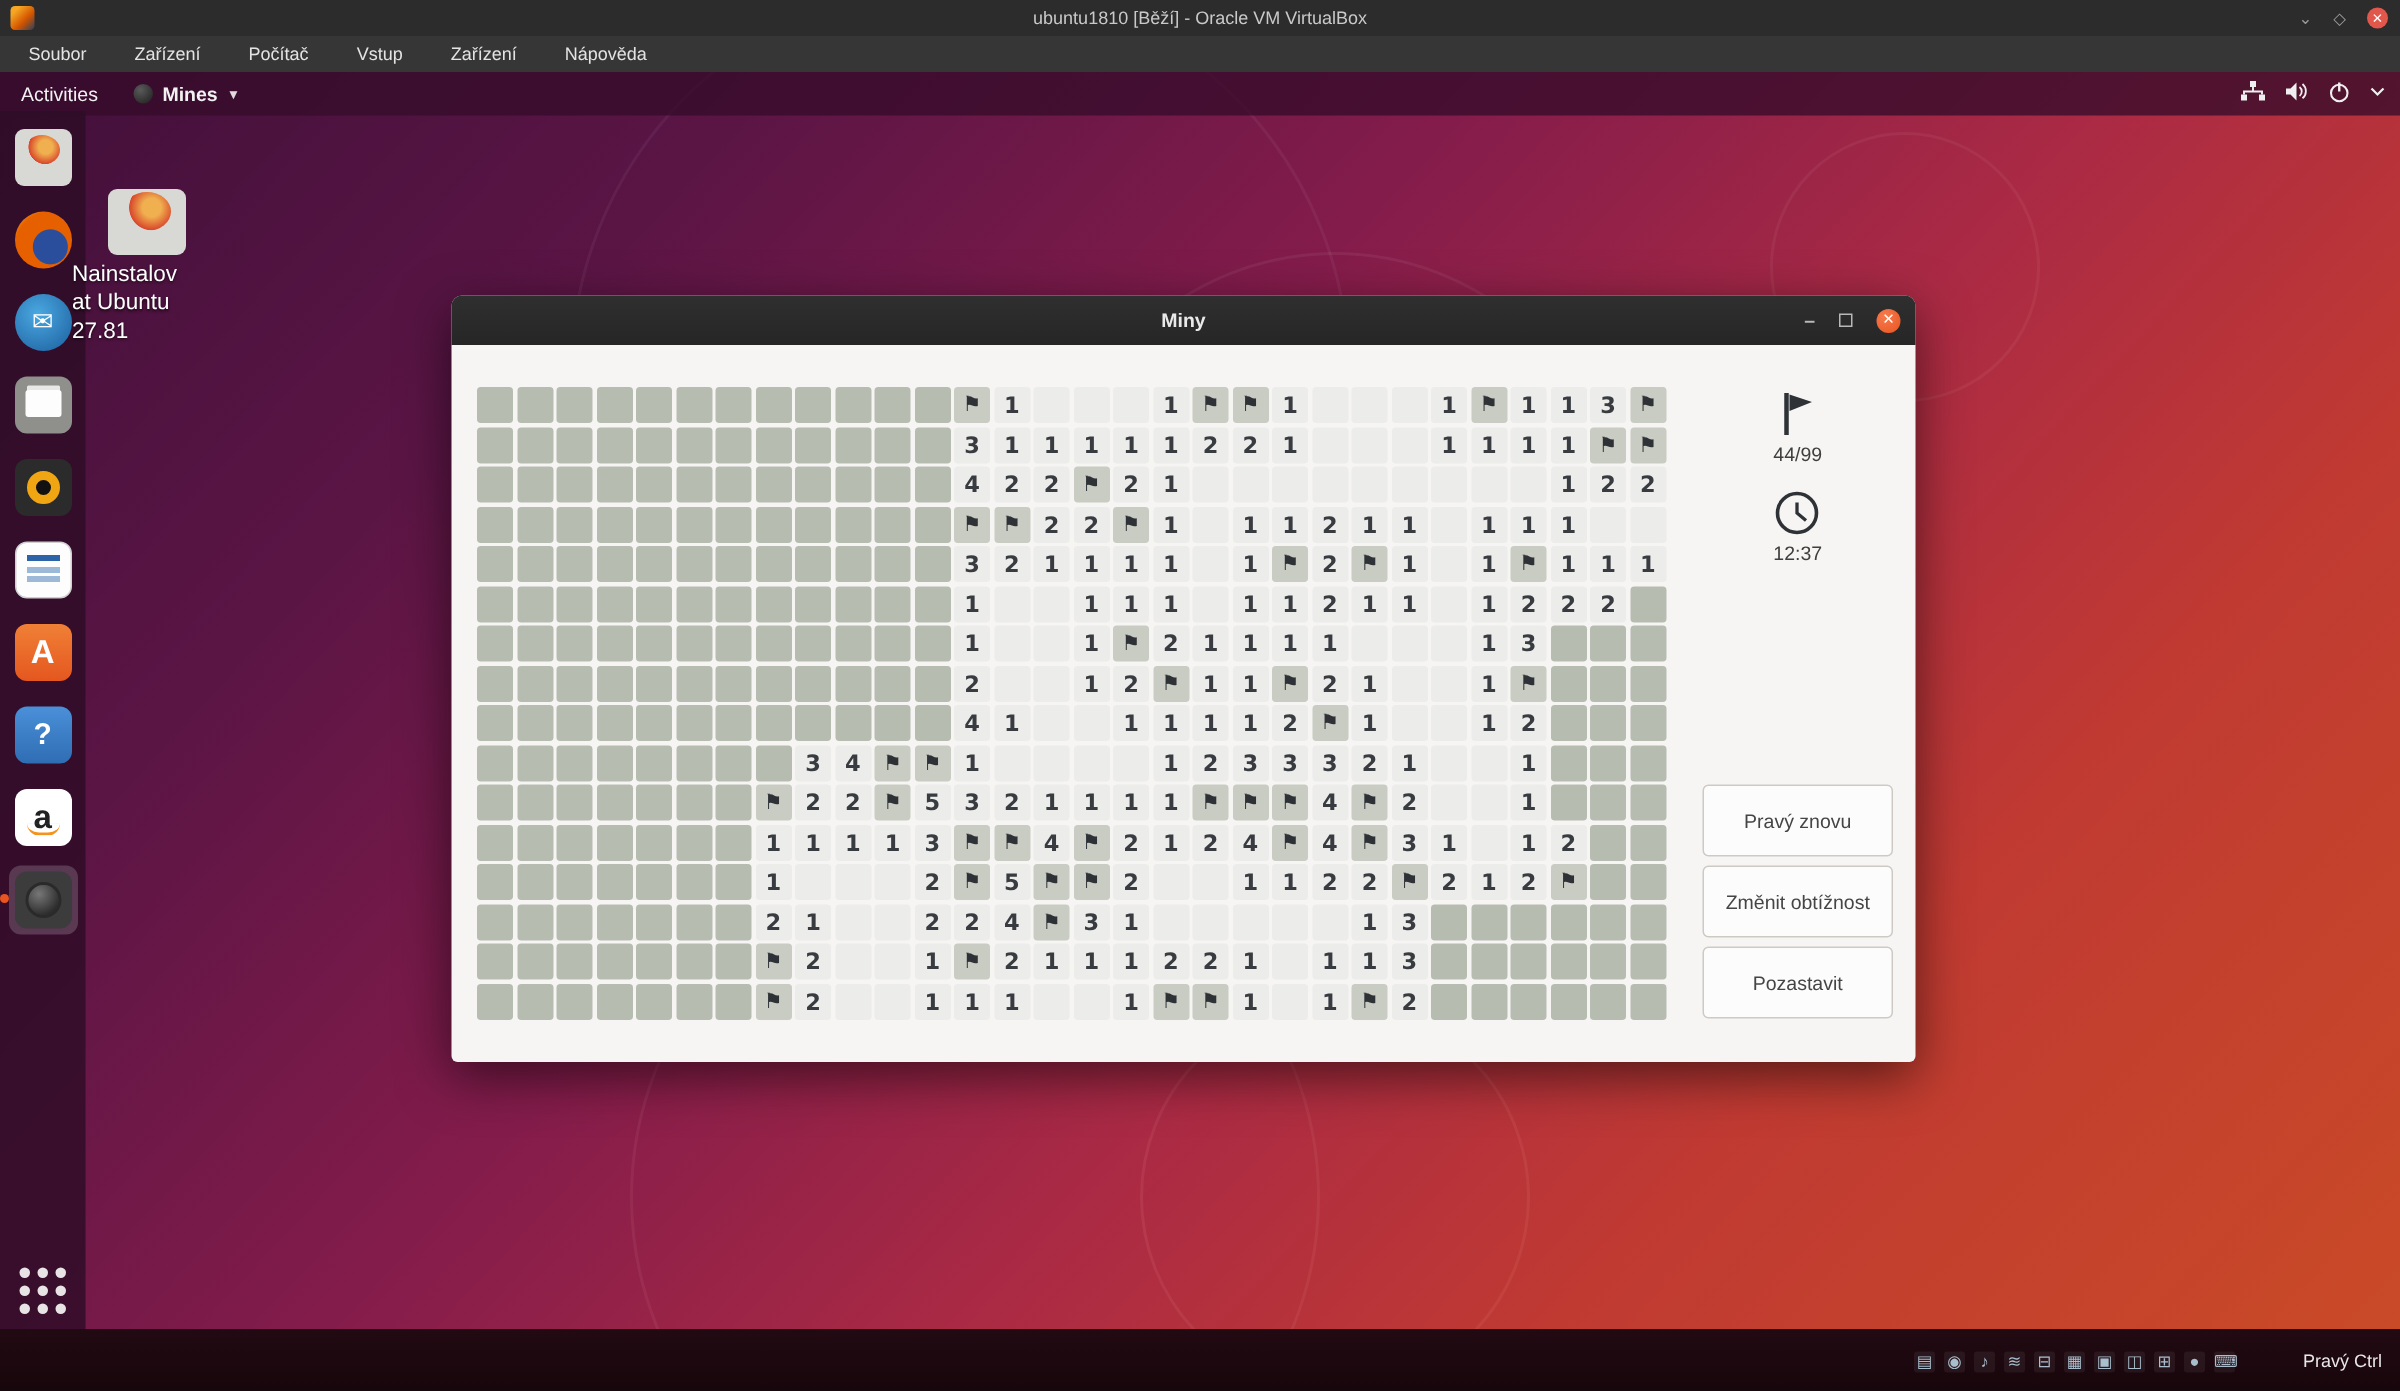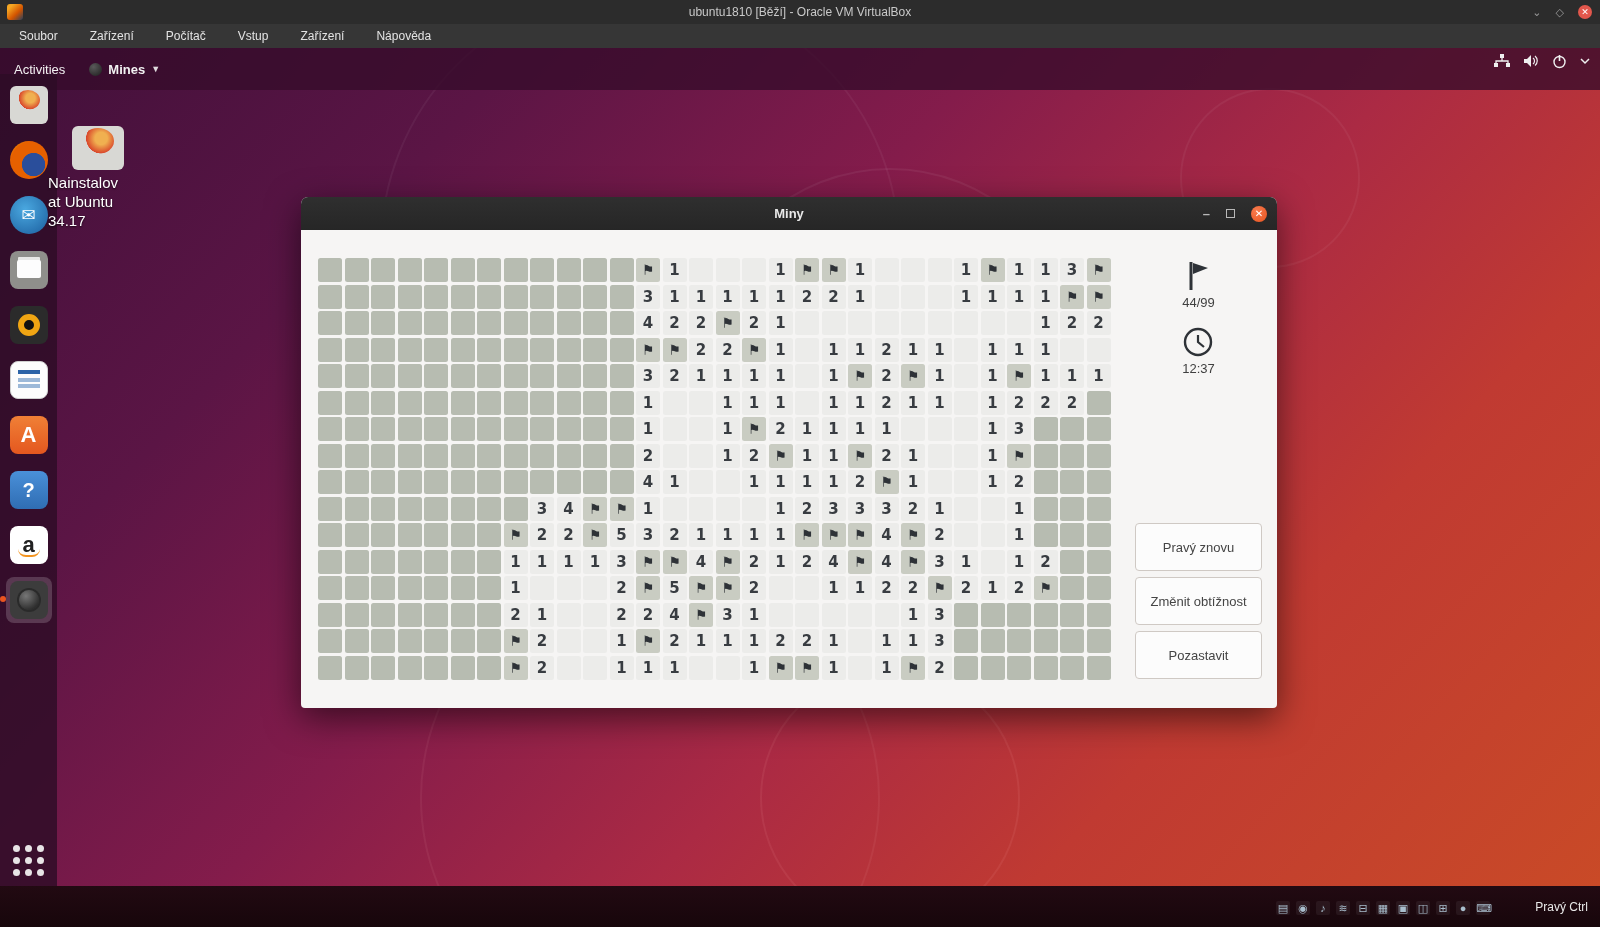--- a/index.html
+++ b/index.html
@@ -14,21 +14,21 @@
   .tb-close{width:14px;height:14px;border-radius:50%;background:#e2574c;color:#fff;font-size:9px;line-height:14px;text-align:center;}
   #vbox-menubar{position:absolute;left:0;top:24px;width:1600px;height:24px;background:#363636;color:#e3e3e3;font-size:12px;display:flex;align-items:center;padding-left:10px;gap:14px;}
   .menu-item{padding:3px 9px;border-radius:2px;}
 
   
   #vm{position:absolute;left:0;top:48px;width:1600px;height:838px;overflow:hidden;
       background:linear-gradient(133deg,#41103a 0%,#5b1545 22%,#841c4b 42%,#ab2a44 60%,#c03a32 76%,#c94a27 100%);}
   .wcirc{position:absolute;border:2px solid rgba(255,255,255,.05);border-radius:50%;}
 
   
-  #topbar{position:absolute;left:0;top:0;width:1600px;height:42px;background:rgba(54,11,42,.78);color:#f2f2f2;font-size:13px;display:flex;align-items:center;}
+  #topbar{position:absolute;left:0;top:0;width:1600px;height:29px;background:rgba(54,11,42,.78);color:#f2f2f2;font-size:13px;display:flex;align-items:center;}
   #activities{padding:0 14px;height:100%;display:flex;align-items:center;}
   #appmenu{display:flex;align-items:center;gap:6px;padding:0 10px;height:100%;font-weight:bold;}
   #appmenu .mine-dot{width:13px;height:13px;border-radius:50%;background:radial-gradient(circle at 35% 30%,#5a5a5a,#1c1c1c);}
   #appmenu .caret{font-size:9px;opacity:.9;}
   #clock{position:absolute;left:0;right:0;text-align:center;font-weight:bold;pointer-events:none;}
   #tray{position:absolute;right:10px;top:0;height:26px;display:flex;align-items:center;gap:13px;}
   #tray svg{display:block;}
 
   
   #dock{position:absolute;left:0;top:26px;width:57px;height:812px;background:rgba(45,12,38,.82);display:flex;flex-direction:column;align-items:center;padding:8px 0 10px 0;gap:9px;}
@@ -197,21 +197,21 @@
           <i></i>
           <i></i>
         </div>
       </div>
 
     <div id="desktop-icon">
       <div class="ic"></div>
       <div class="lbl">
           <div>Nainstalov</div>
           <div>at Ubuntu</div>
-          <div>34.17</div>
+          <div>27.81</div>
         </div>
     </div>
 
     <div id="win">
       <div id="win-titlebar">
         <div id="win-title">Miny</div>
         <div id="win-controls">
           <span id="win-min">–</span>
           <span id="win-max"></span>
           <span id="win-close">✕</span>

